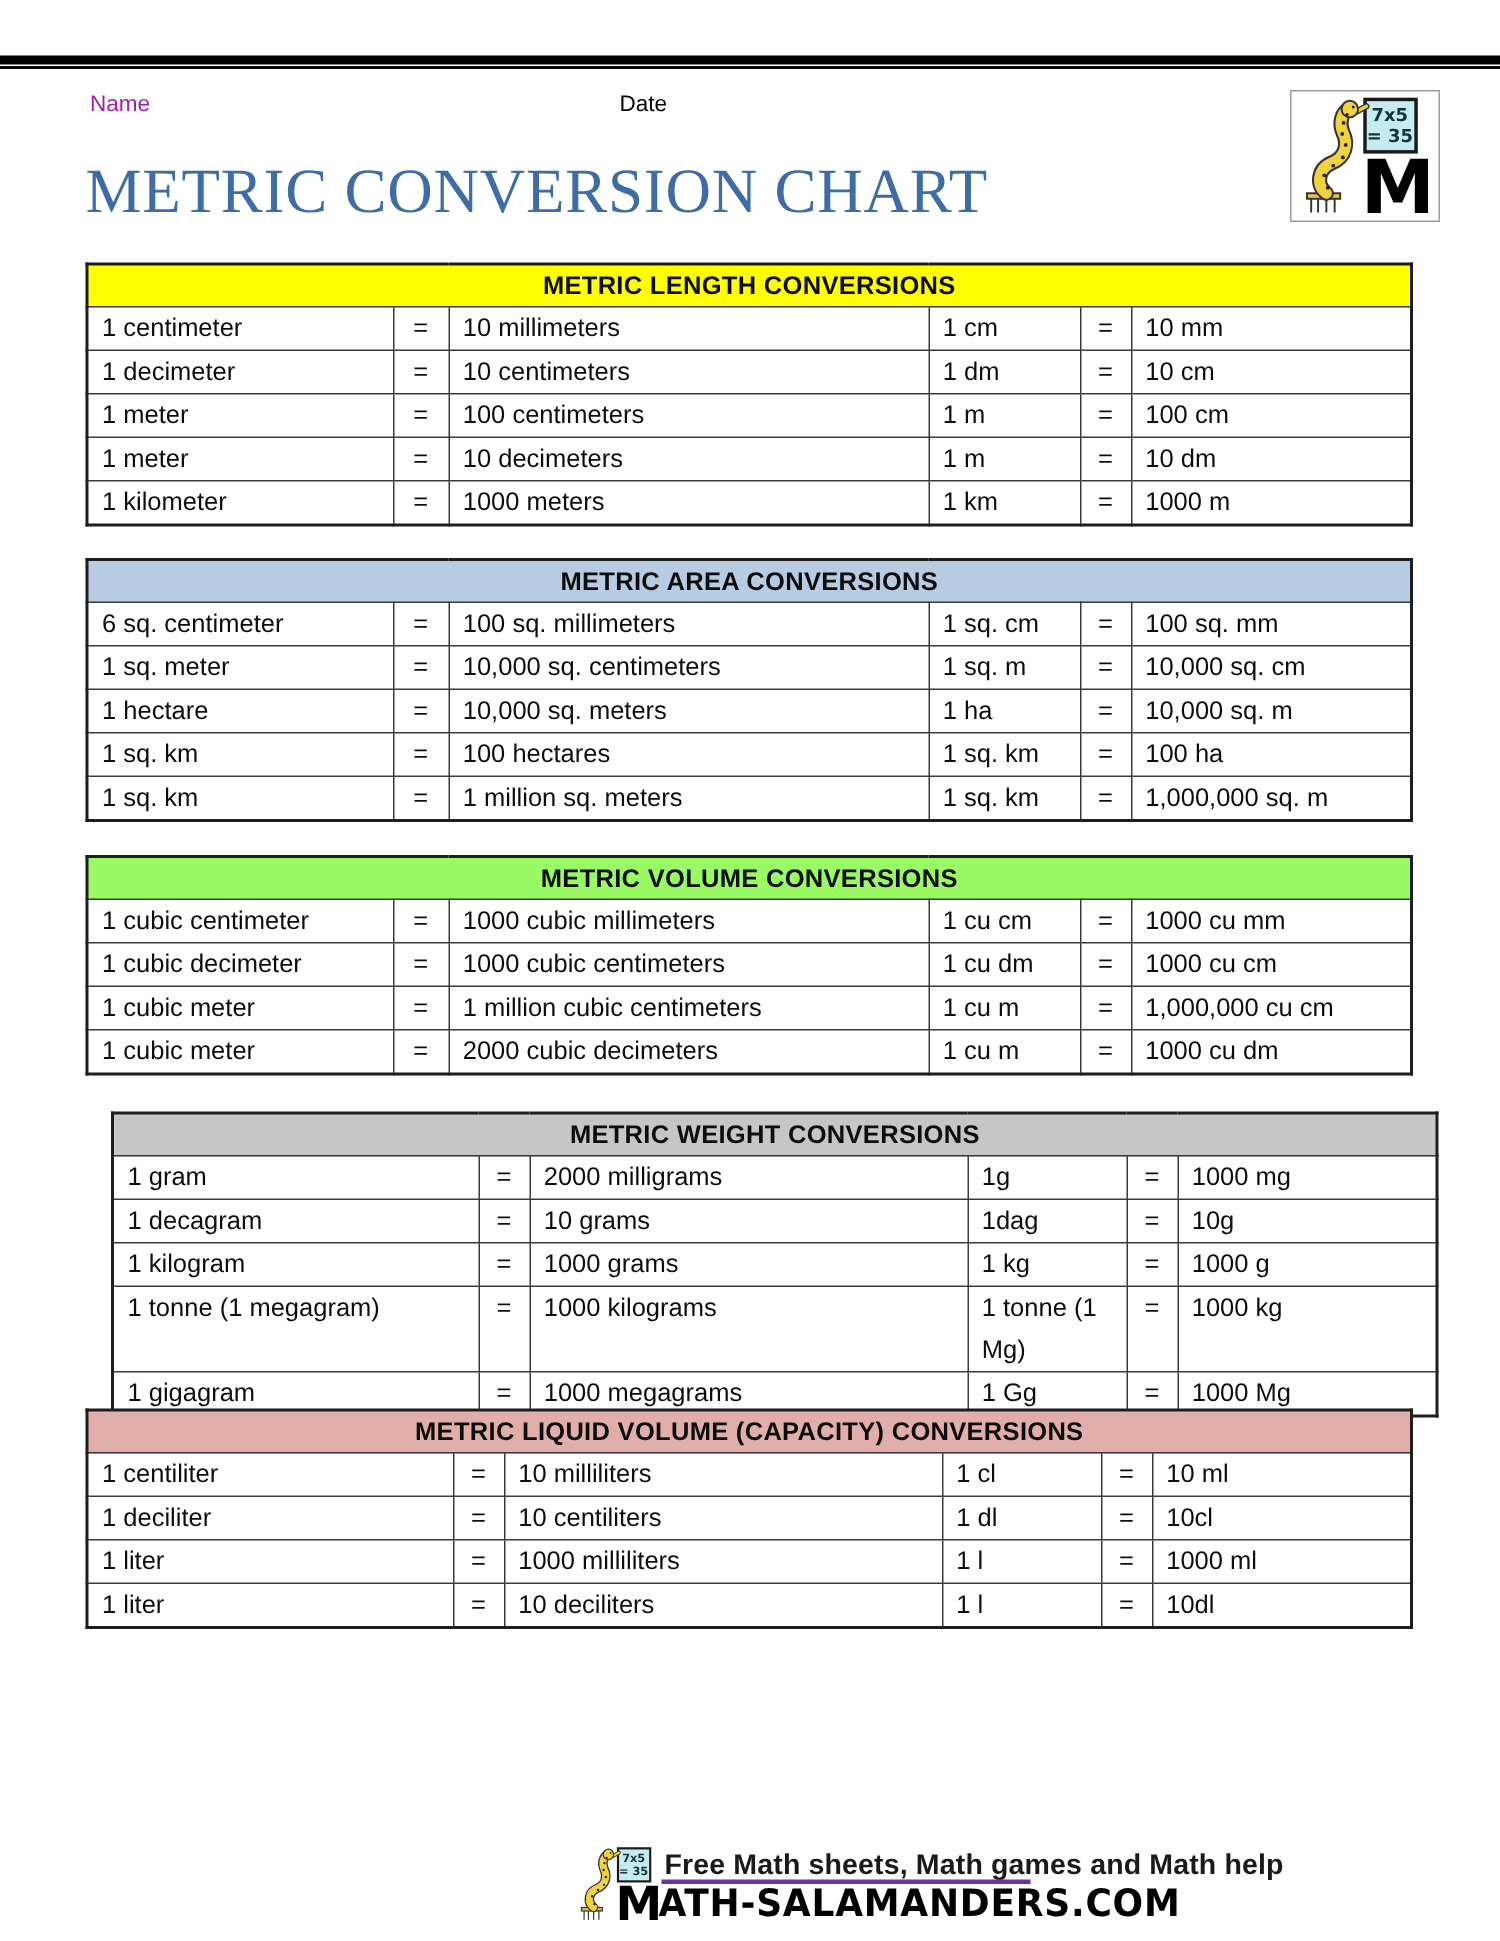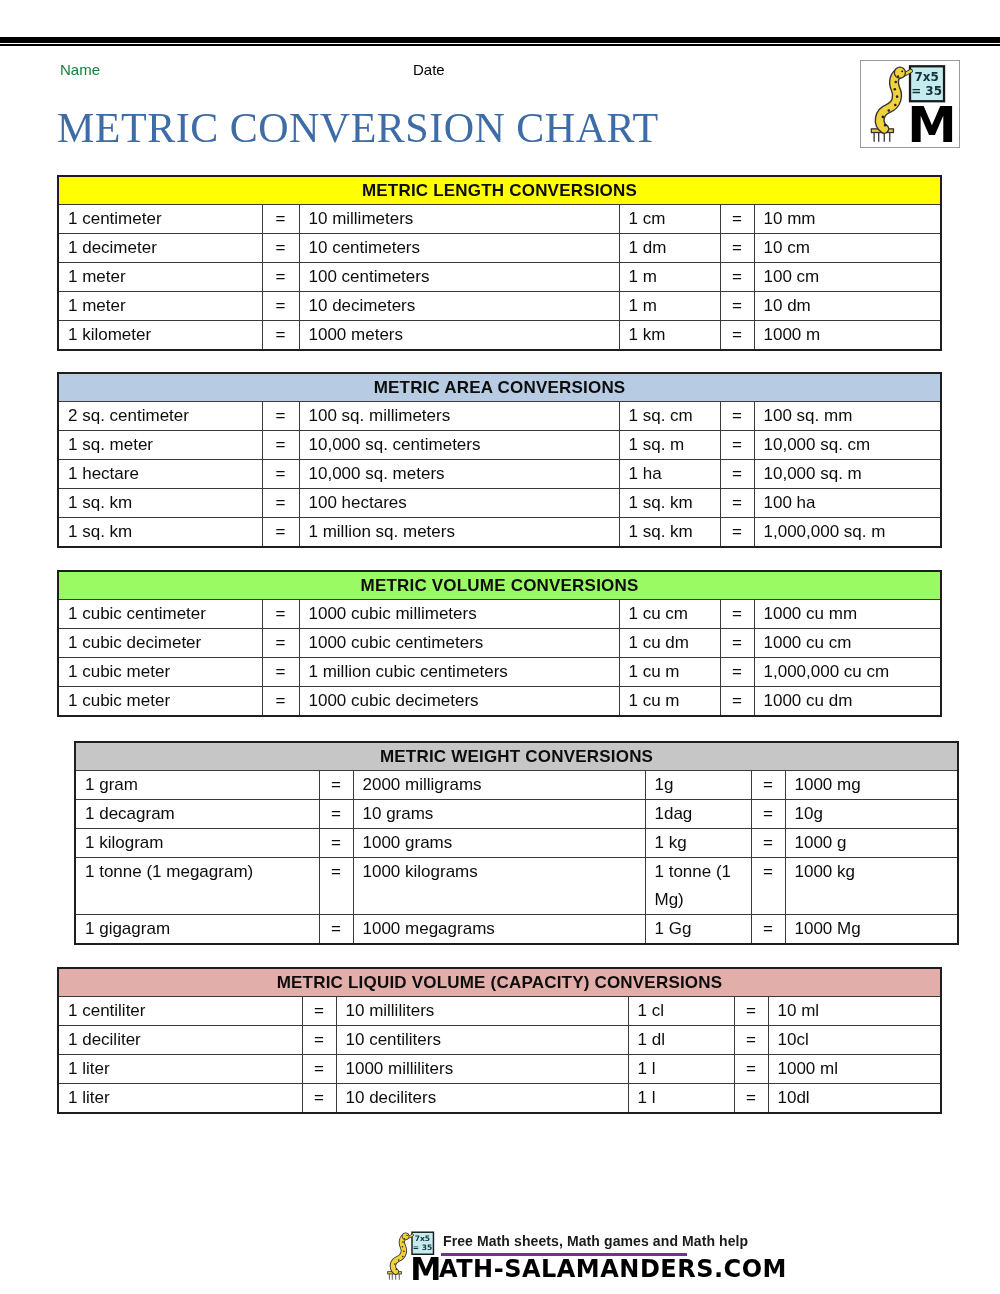--- a/index.html
+++ b/index.html
@@ -5,21 +5,21 @@
   html,body{margin:0;padding:0;background:#fff;}
   .page{
     position:relative;width:1000px;height:1294px;background:#fff;
     font-family:"Liberation Sans",sans-serif;color:#111;overflow:hidden;
   }
   
   .top-rule{position:absolute;left:0;top:37px;width:1000px;}
   .top-rule .tr-a{height:6px;background:#000;}
   .top-rule .tr-b{height:2px;background:#000;margin-top:1px;}
 
-  .name-label{position:absolute;left:60px;top:61px;font-size:15px;color:#15803d;}
+  .name-label{position:absolute;left:60px;top:61px;font-size:15px;color:#a21caf;}
   .date-label{position:absolute;left:413px;top:61px;font-size:15px;color:#000;}
 
   .corner-logo{
     position:absolute;left:860px;top:60px;width:100px;height:88px;
     background:#fff;border:1px solid #9a9a9a;box-sizing:border-box;
   }
   .corner-logo svg{display:block;margin:3px auto 0 auto;}
 
   .page-title{
     position:absolute;left:57px;top:104px;margin:0;
@@ -40,26 +40,26 @@
   table.conv td{
     border:1px solid #3a3a3a;height:28px;line-height:28px;
     vertical-align:top;padding:0 9px;background:#fff;
     overflow:hidden;
   }
   table.conv td.c1,table.conv td.c4{text-align:center;padding:0 2px;}
   #table-length{top:175px;}
   #table-area{top:372px;}
   #table-volume{top:570px;}
   #table-weight{top:741px;margin-left:17px;}
-  #table-liquid{top:967px;border-radius:17px;}
+  #table-liquid{top:939px;border-radius:17px;}
 
   .footer{position:absolute;left:383px;top:1224px;width:340px;height:66px;}
   .footer .f-logo{position:absolute;left:0;top:6px;}
   .footer .f-tagline{
-    position:absolute;left:60px;top:9px;font-size:14px;font-weight:700;
+    position:absolute;left:60px;top:9px;font-size:19px;font-weight:700;
     color:#1a1a1a;white-space:nowrap;letter-spacing:0.1px;
   }
   .footer .f-rule{position:absolute;left:58px;top:29px;width:246px;height:3px;}
   .footer .f-site{
     position:absolute;left:56px;top:31px;font-size:24px;font-weight:800;
     color:#000;white-space:nowrap;letter-spacing:0.5px;
     font-family:"DejaVu Sans",sans-serif;transform:scaleY(1.05);
   }
 </style>
 </head>
@@ -190,21 +190,21 @@
         <col style="width:34px">
         <col style="width:187px">
     </colgroup>
     <thead>
         <tr>
           <th colspan="6" style="background-color: rgb(183, 203, 227);">METRIC AREA CONVERSIONS</th>
         </tr>
       </thead>
     <tbody>
         <tr>
-          <td class="c0">2 sq. centimeter</td>
+          <td class="c0">6 sq. centimeter</td>
           <td class="c1">=</td>
           <td class="c2">100 sq. millimeters</td>
           <td class="c3">1 sq. cm</td>
           <td class="c4">=</td>
           <td class="c5">100 sq. mm</td>
         </tr>
         <tr>
           <td class="c0">1 sq. meter</td>
           <td class="c1">=</td>
           <td class="c2">10,000 sq. centimeters</td>
@@ -274,21 +274,21 @@
           <td class="c0">1 cubic meter</td>
           <td class="c1">=</td>
           <td class="c2">1 million cubic centimeters</td>
           <td class="c3">1 cu m</td>
           <td class="c4">=</td>
           <td class="c5">1,000,000 cu cm</td>
         </tr>
         <tr>
           <td class="c0">1 cubic meter</td>
           <td class="c1">=</td>
-          <td class="c2">1000 cubic decimeters</td>
+          <td class="c2">2000 cubic decimeters</td>
           <td class="c3">1 cu m</td>
           <td class="c4">=</td>
           <td class="c5">1000 cu dm</td>
         </tr>
       </tbody>
   </table>
 
   <table class="conv" id="table-weight">
     <colgroup>
       <col style="width:244px">

